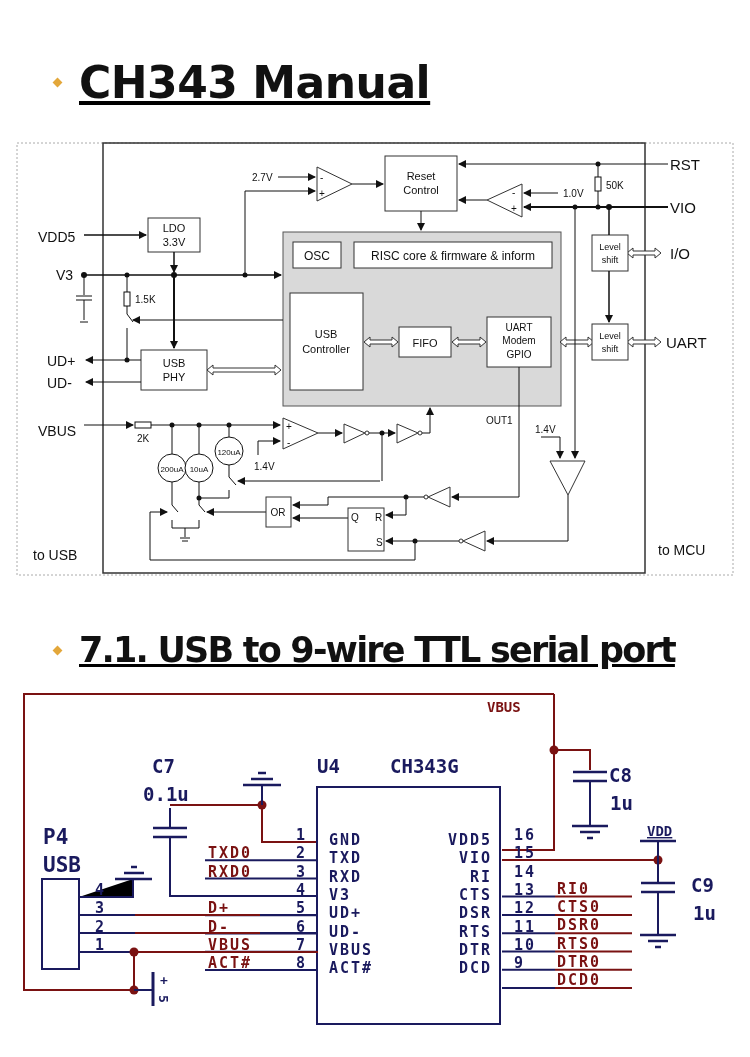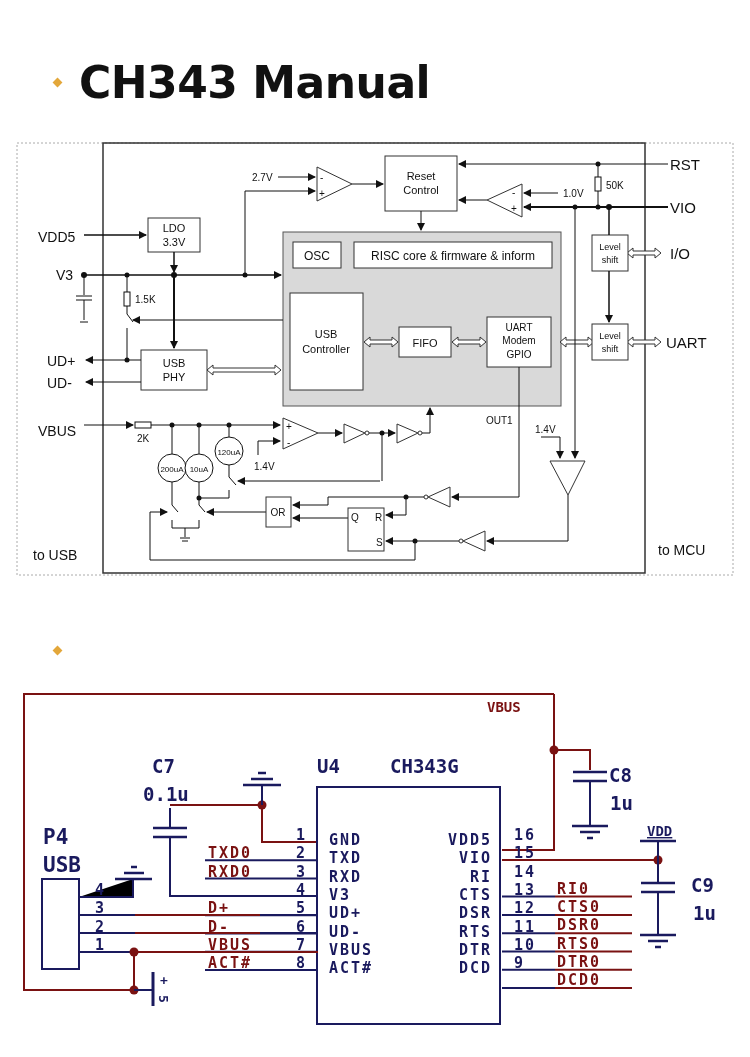--- a/index.html
+++ b/index.html
@@ -1,17 +1,17 @@
 <!DOCTYPE html>
 <html><head>
 <meta charset="utf-8">
 <style>
   html, body { margin:0; padding:0; background:#ffffff; }
   body { width:750px; height:1057px; position:relative; overflow:hidden; font-family:"DejaVu Sans", sans-serif; }
-  .heading { position:absolute; left:0; display:flex; align-items:center; }
+  .heading { position:absolute; left:0; display:flex; align-items:center;text-decoration:underline; }
   .heading .dot { width:7px; height:7px; background:#e3a73a; transform:rotate(45deg); margin-left:54px; margin-right:18px; }
   .heading .txt { font-family:"DejaVu Sans", sans-serif; font-weight:bold; color:#111; letter-spacing:-0.5px; }
   #h1 { top:52px; height:60px; }
   #h1 .txt { font-size:44px; }
   #h2 { top:622px; height:56px; }
   #h2 .txt { font-size:35px; letter-spacing:-1.8px; }
   svg { position:absolute; left:0; top:0; }
   .bd text { font-family:"Liberation Sans", sans-serif; fill:#111; }
   .sc text { font-family:"DejaVu Sans Mono", monospace; font-weight:bold; }
   .navy { fill:#1a1a5e; }
@@ -237,20 +237,21 @@
   <line x1="459" y1="541" x2="386" y2="541" stroke="#111" marker-end="url(#arr)"></line>
   <circle cx="415" cy="541" r="2.5" fill="#111"></circle>
   <path d="M415,541 V560 H150" fill="none" stroke="#111"></path>
 
   <text x="33" y="560" font-size="14">to USB</text>
   <text x="658" y="555" font-size="14">to MCU</text>
 </svg>
 
 <div class="heading" id="h2">
   <span class="dot"></span>
+  <span class="txt">7.1. USB to 9-wire TTL serial port</span>
 </div>
 
 <svg class="sc" width="750" height="1057" style="top:0">
 
   <path d="M554,694 H24 V990 H134" fill="none" stroke="#7a1212" stroke-width="2"></path>
   <path d="M554,694 V850 H502" fill="none" stroke="#7a1212" stroke-width="2"></path>
   <text x="487" y="712" font-size="14" class="maroon">VBUS</text>
   <circle cx="554" cy="750" r="4.5" fill="#7a1212"></circle>
   <path d="M554,750 H590 V770" fill="none" stroke="#7a1212" stroke-width="2"></path>
   <g stroke="#1a1a5e" stroke-width="2.5">

